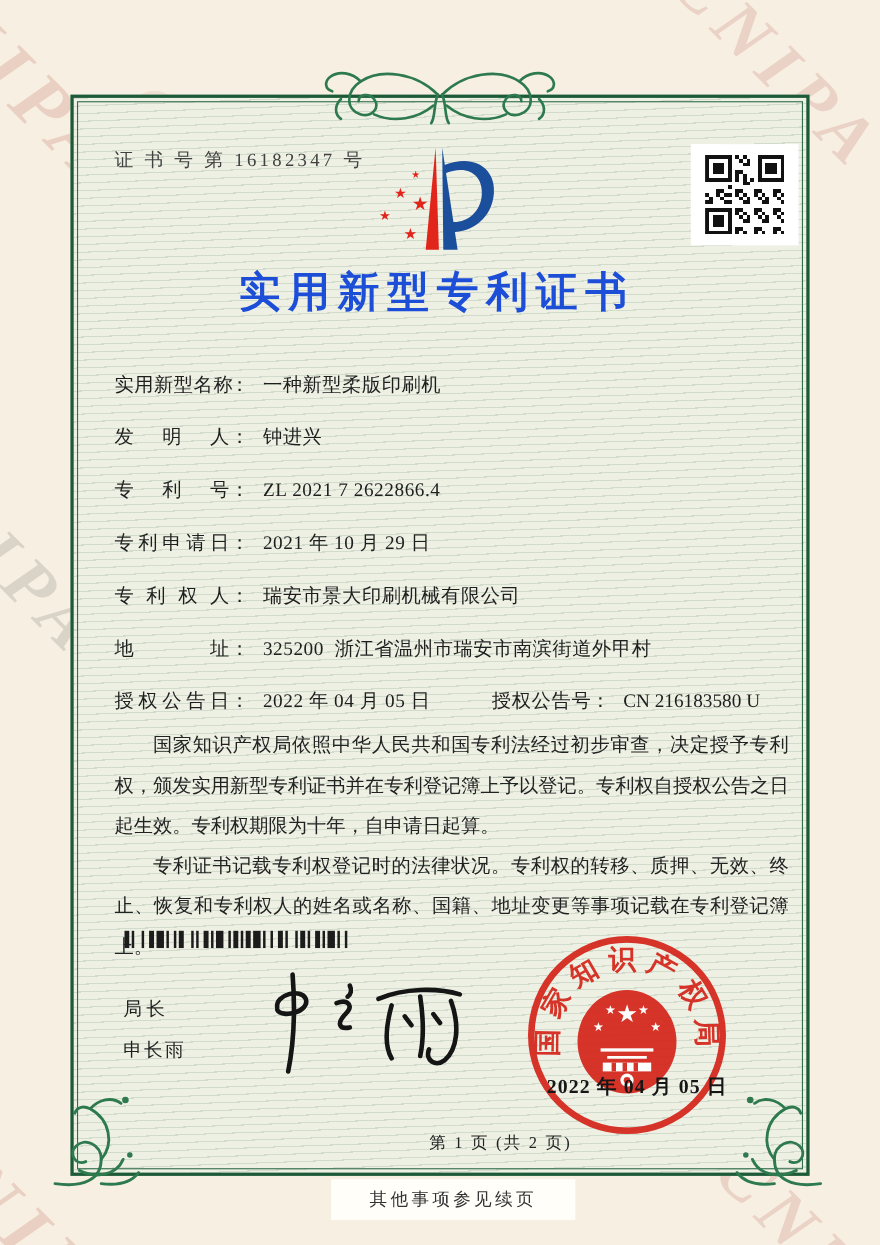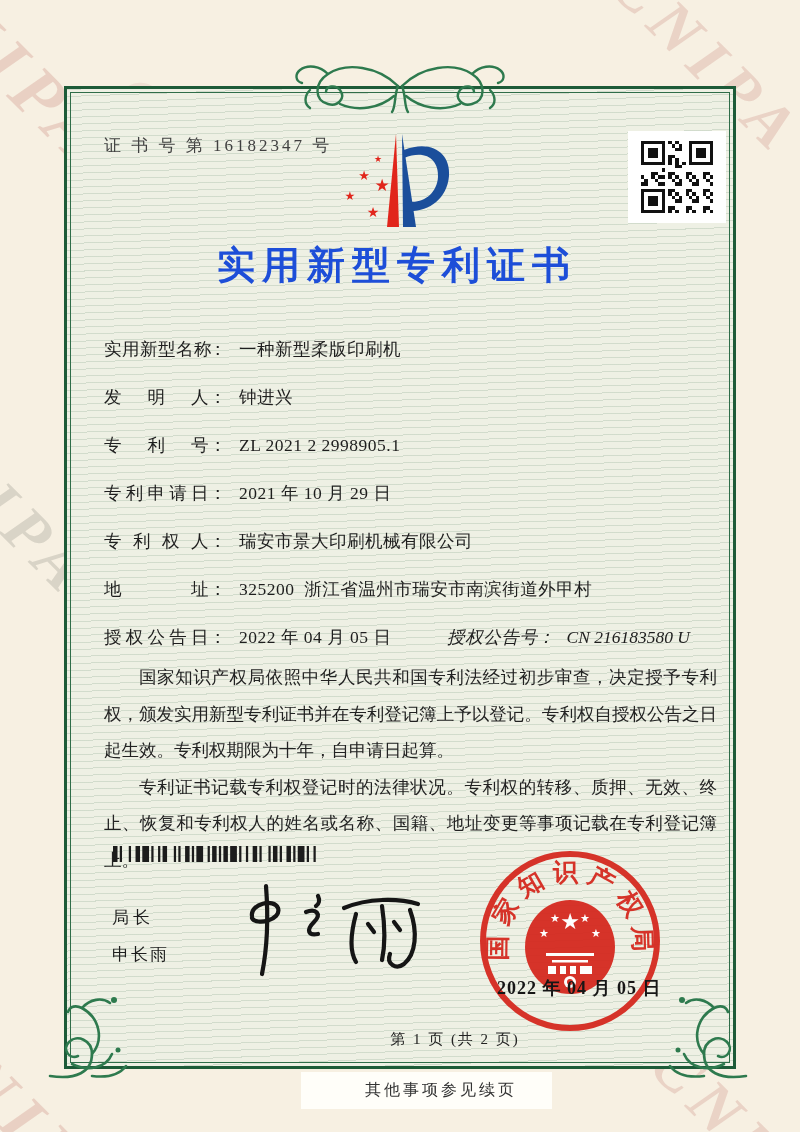--- a/index.html
+++ b/index.html
@@ -23,41 +23,41 @@
   .qrbox{position:absolute;left:628px;top:131px;width:98px;height:92px;background:#ffffff;
          display:flex;align-items:center;justify-content:center;}
 
   .title{position:absolute;left:64px;top:240px;width:666px;text-align:center;
          font-size:38px;font-weight:bold;letter-spacing:7px;color:#1d4ed8;}
 
   .frow{position:absolute;left:104px;font-size:17.5px;letter-spacing:.5px;white-space:nowrap;}
   .flabel{display:inline-block;width:105px;text-align:justify;text-align-last:justify;vertical-align:bottom;}
   .fcolon{display:inline-block;}
   .fvalue{margin-left:12px;white-space:pre;}
-  .grant2{position:absolute;left:447px;top:625px;font-size:17.5px;white-space:nowrap;font-style:italic;}
+  .grant2{position:absolute;left:447px;top:625px;font-size:17.5px;white-space:nowrap;}
   .grant2 .flabel{width:90px;}
 
   .paras{position:absolute;left:104px;top:659px;width:613px;}
   .paras p{margin:0;font-size:17.5px;line-height:36.5px;text-indent:2em;text-align:justify;color:#222;}
 
   .barcode-wrap{position:absolute;left:113px;top:846px;}
 
   .sig-role{position:absolute;left:112px;top:906px;font-size:17px;letter-spacing:4px;}
   .sig-name{position:absolute;left:112px;top:943px;font-size:17px;letter-spacing:2px;}
   .sig-hand{position:absolute;left:222px;top:878px;}
 
   .seal{position:absolute;left:478px;top:849px;opacity:.94;}
   .seal-date{position:absolute;left:497px;top:976px;font-size:18px;font-weight:bold;
              letter-spacing:1px;color:#161616;z-index:6;white-space:pre;}
 
   .pageinfo{position:absolute;left:64px;top:1030px;width:782px;text-align:center;
             font-size:15px;letter-spacing:2px;color:#222;}
   .cont-box{position:absolute;left:301px;top:1072px;width:222px;height:37px;background:#fffef9;
             display:flex;align-items:center;justify-content:center;font-size:16px;
-            letter-spacing:3px;color:#333;padding-left:29px;}
+            letter-spacing:3px;color:#333;}
 
   .ornament{position:absolute;pointer-events:none;}
 </style>
 </head>
 <body>
 
 <div class="page">
 
   <span class="wm" style="left:-60px;top:-62px;color:rgba(222,182,170,.55);font-size:72px;">CNIPA</span>
   <span class="wm" style="left:150px;top:60px;color:rgba(226,196,186,.38);">CNIPA</span>
@@ -228,21 +228,21 @@
 
   <div class="title">实用新型专利证书</div>
 
   <div class="frow" style="top:385px;">
     <span class="flabel">发明人</span><span class="fcolon">：</span><span class="fvalue">钟进兴</span>
   </div>
   <div class="frow" style="top:337px;">
     <span class="flabel">实用新型名称</span><span class="fcolon">：</span><span class="fvalue">一种新型柔版印刷机</span>
   </div>
   <div class="frow" style="top:433px;">
-    <span class="flabel">专利号</span><span class="fcolon">：</span><span class="fvalue">ZL 2021 2 2998905.1</span>
+    <span class="flabel">专利号</span><span class="fcolon">：</span><span class="fvalue">ZL 2021 7 2622866.4</span>
   </div>
   <div class="frow" style="top:481px;">
     <span class="flabel">专利申请日</span><span class="fcolon">：</span><span class="fvalue">2021 年 10 月 29 日</span>
   </div>
   <div class="frow" style="top:529px;">
     <span class="flabel">专利权人</span><span class="fcolon">：</span><span class="fvalue">瑞安市景大印刷机械有限公司</span>
   </div>
   <div class="frow" style="top:577px;">
     <span class="flabel">地址</span><span class="fcolon">：</span><span class="fvalue">325200  浙江省温州市瑞安市南滨街道外甲村</span>
   </div>

